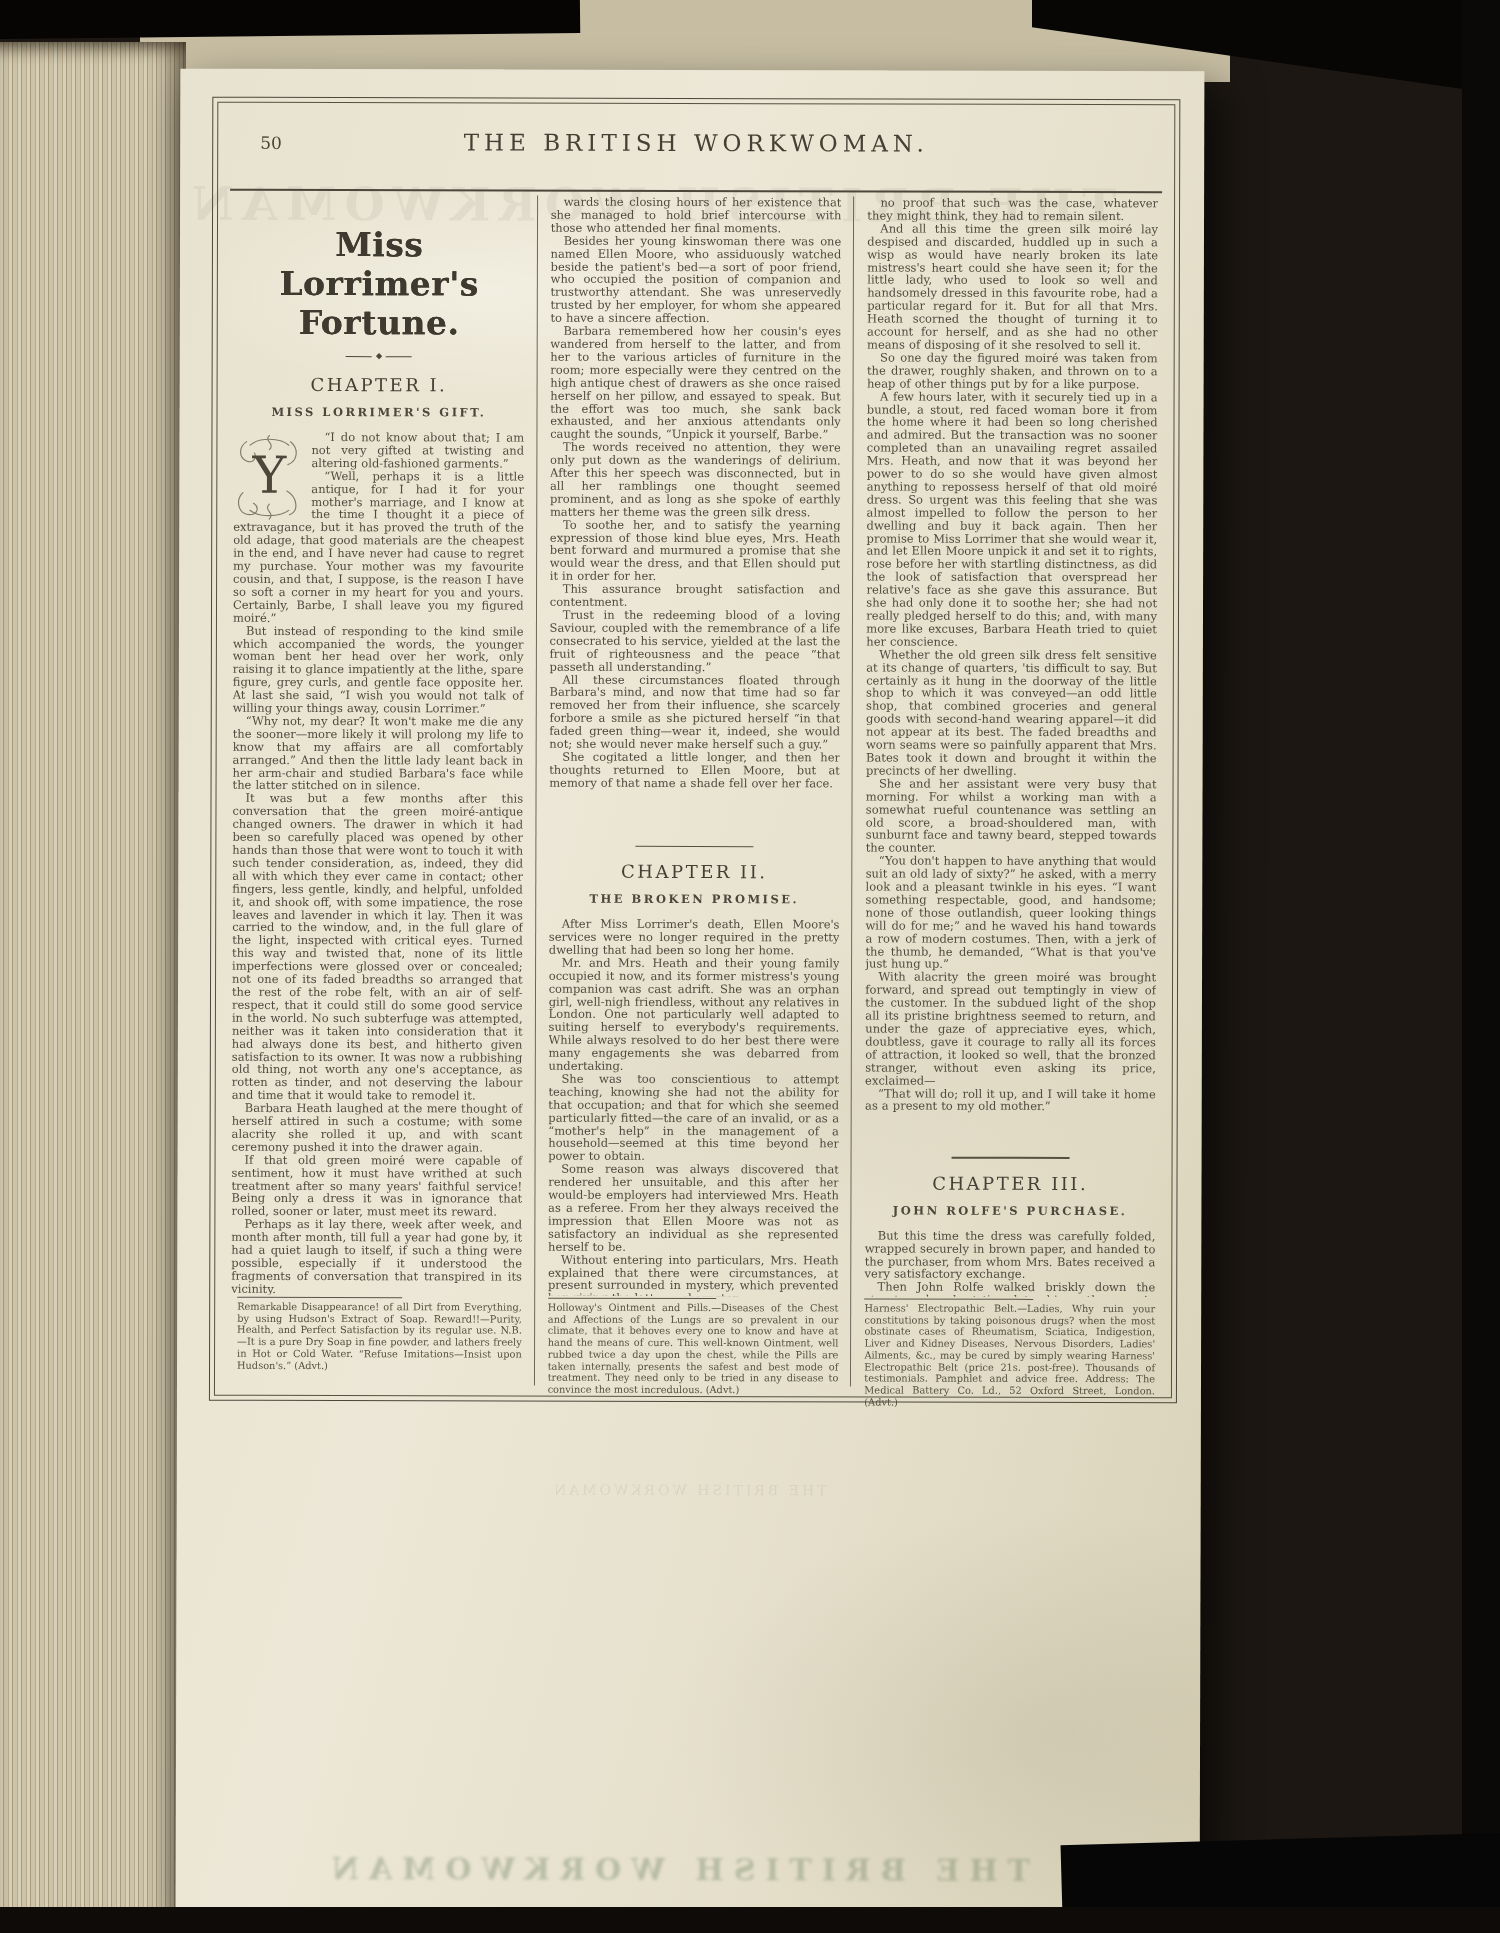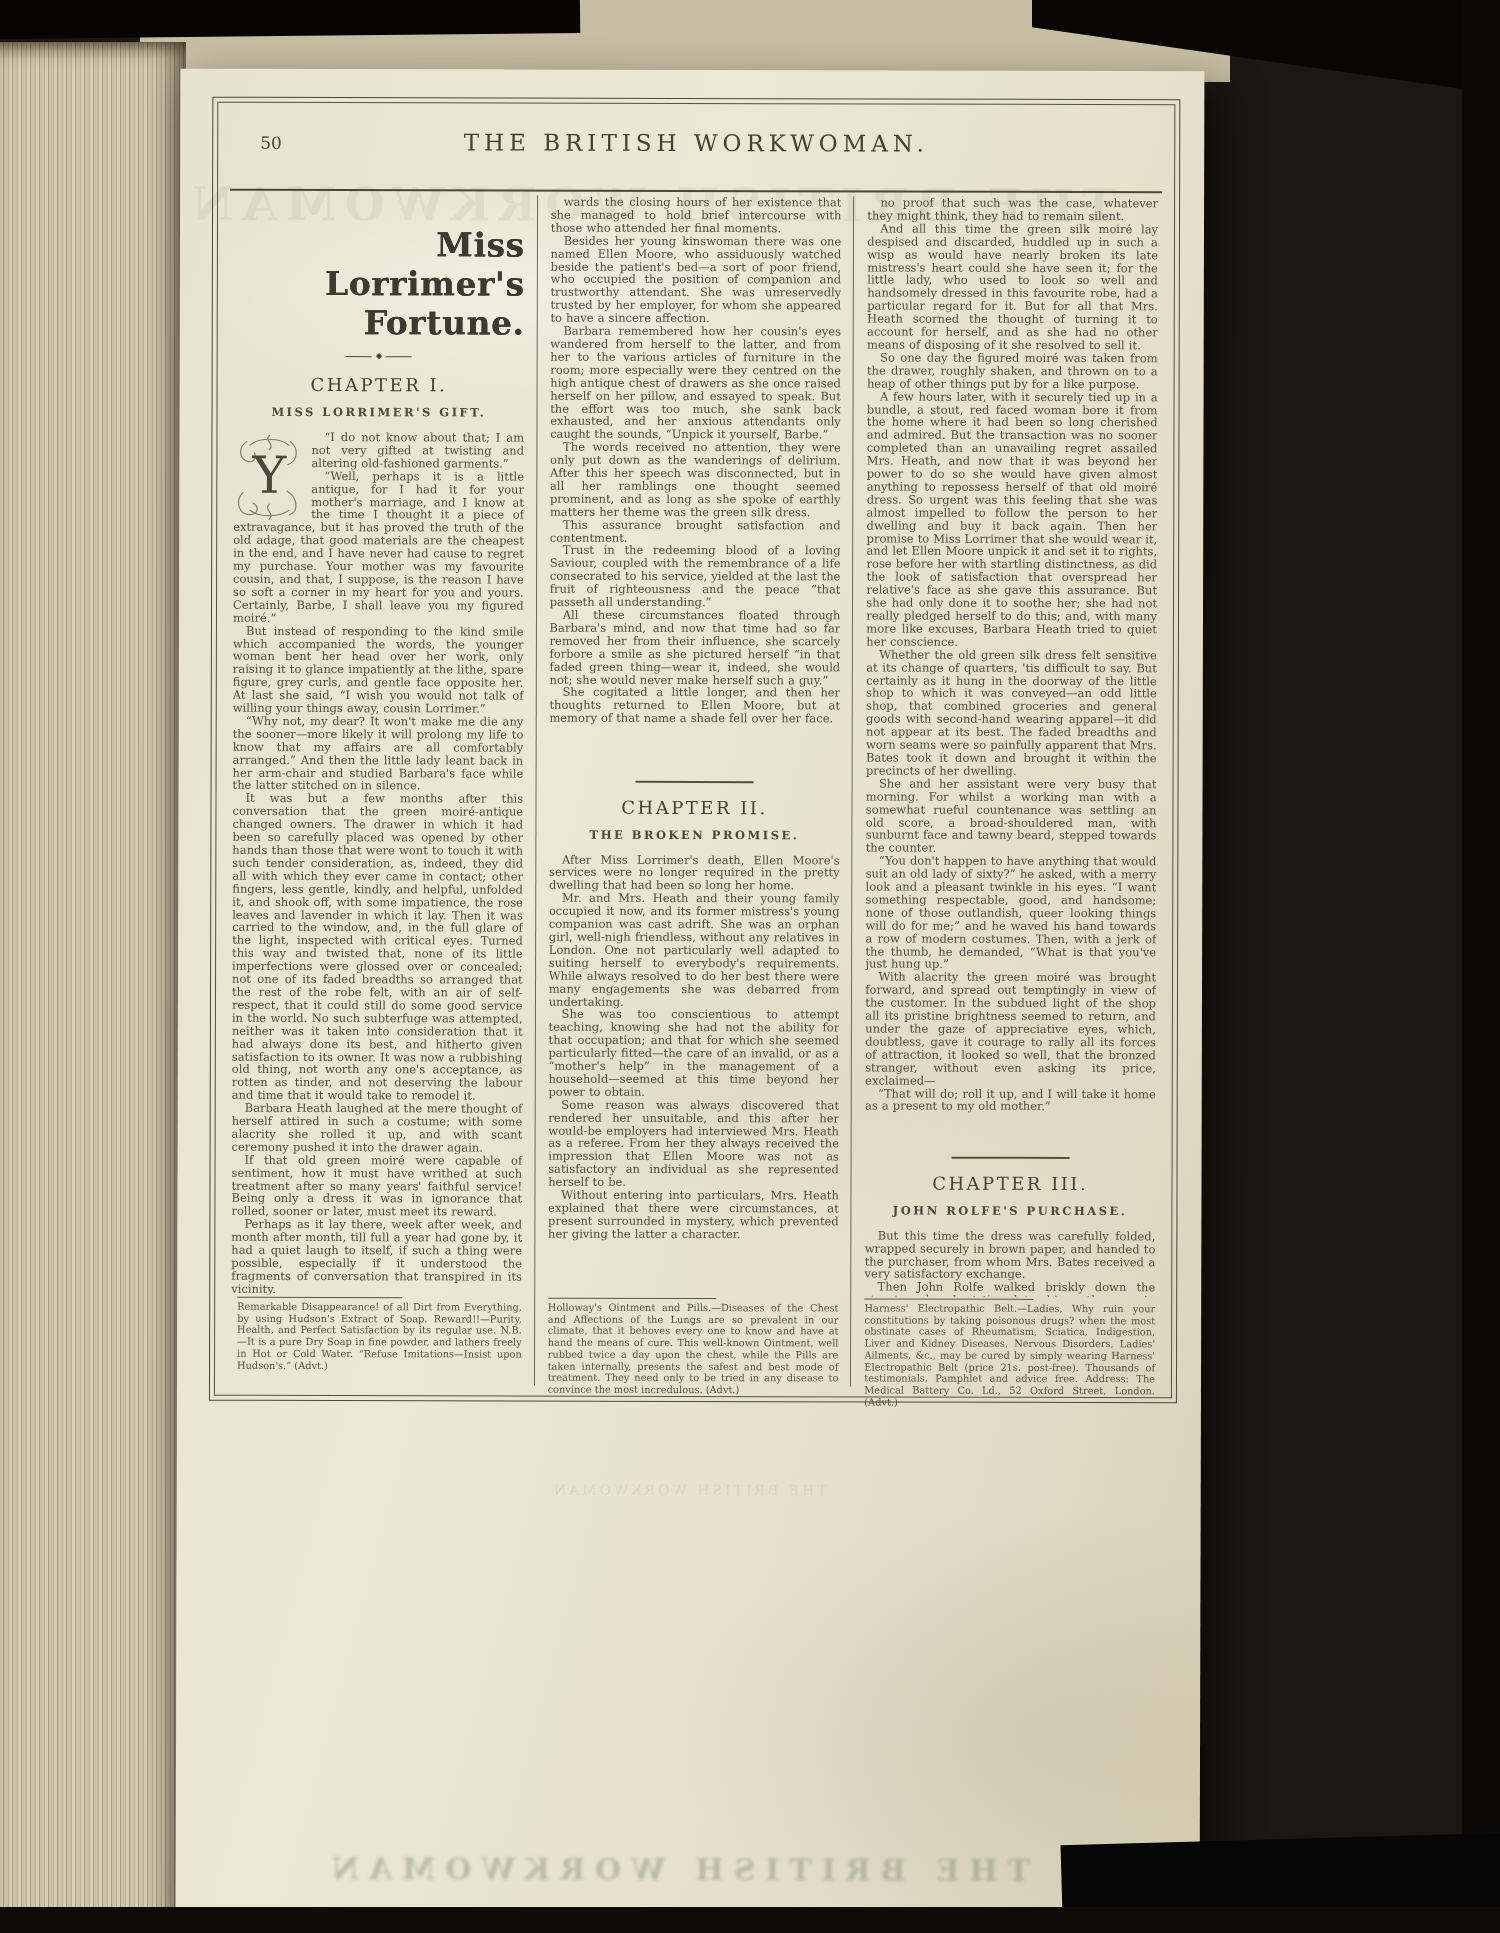--- a/index.html
+++ b/index.html
@@ -45,21 +45,21 @@
   .col-body{position:absolute;top:0;left:inherit;right:0;bottom:90px;overflow:hidden;left:0;}
   .col + .col .col-body{left:13px;}
   .col-foot{position:absolute;bottom:2px;right:0;left:6px;height:86px;}
   .col + .col .col-foot{left:13px;}
   .col-foot .foot-rule{width:58%;height:1px;background:#5a544a;margin-bottom:3px;}
   .col-foot p{margin:0;font-size:9.8px;line-height:11.7px;color:#55503f;text-align:justify;}
   
   p.body{margin:0;font-size:11.5px;line-height:12.9px;color:#4f4a3e;text-align:justify;
     text-indent:13px;word-spacing:.4px;}
   p.body.noindent{text-indent:0;}
-  .story-title{margin:30px 0 6px;text-align:right;font-size:33px;font-weight:bold;color:#3f3a30;
+  .story-title{margin:30px 0 6px;text-align:center;font-size:33px;font-weight:bold;color:#3f3a30;
     letter-spacing:.5px;text-shadow:0 0 .6px #3f3a30;}
   .orn{display:flex;align-items:center;justify-content:center;gap:4px;margin:10px 0 14px;color:#4c463b;}
   .orn-line{width:26px;height:1px;background:#4c463b;}
   .orn-diamond{font-size:8px;line-height:8px;}
   .chap-head{margin:10px 0 10px;text-align:center;font-size:18px;font-weight:normal;
     letter-spacing:2.5px;color:#454035;}
   .chap-sub{margin:0 0 12px;text-align:center;font-size:11.5px;letter-spacing:2.5px;color:#4c463b;}
   .chap-rule{width:118px;height:1.4px;background:#55503f;margin:0 auto 14px;}
   .gap-lg{height:56px;}
   .gap-md{height:44px;}
@@ -134,20 +134,21 @@
           </div>
 
           <div class="col">
             <div class="col-body">
               <div>
 
               <p class="body">wards the closing hours of her existence that she managed to hold brief intercourse with those who attended her final moments.</p>
                   <p class="body">Besides her young kinswoman there was one named Ellen Moore, who assiduously watched beside the patient's bed—a sort of poor friend, who occupied the position of companion and trustworthy attendant. She was unreservedly trusted by her employer, for whom she appeared to have a sincere affection.</p>
                   <p class="body">Barbara remembered how her cousin's eyes wandered from herself to the latter, and from her to the various articles of furniture in the room; more especially were they centred on the high antique chest of drawers as she once raised herself on her pillow, and essayed to speak. But the effort was too much, she sank back exhausted, and her anxious attendants only caught the sounds, “Unpick it yourself, Barbe.”</p>
                   <p class="body">The words received no attention, they were only put down as the wanderings of delirium. After this her speech was disconnected, but in all her ramblings one thought seemed prominent, and as long as she spoke of earthly matters her theme was the green silk dress.</p>
+                  <p class="body">To soothe her, and to satisfy the yearning expression of those kind blue eyes, Mrs. Heath bent forward and murmured a promise that she would wear the dress, and that Ellen should put it in order for her.</p>
                   <p class="body">This assurance brought satisfaction and contentment.</p>
                   <p class="body">Trust in the redeeming blood of a loving Saviour, coupled with the remembrance of a life consecrated to his service, yielded at the last the fruit of righteousness and the peace “that passeth all understanding.”</p>
                   <p class="body">All these circumstances floated through Barbara's mind, and now that time had so far removed her from their influence, she scarcely forbore a smile as she pictured herself “in that faded green thing—wear it, indeed, she would not; she would never make herself such a guy.”</p>
                   <p class="body">She cogitated a little longer, and then her thoughts returned to Ellen Moore, but at memory of that name a shade fell over her face.</p>
                 </div>
               <div class="gap-lg"></div>
               <div class="chap-rule"></div>
               <h3 class="chap-head">CHAPTER II.</h3>
               <h4 class="chap-sub">THE BROKEN PROMISE.</h4>
               <div>

